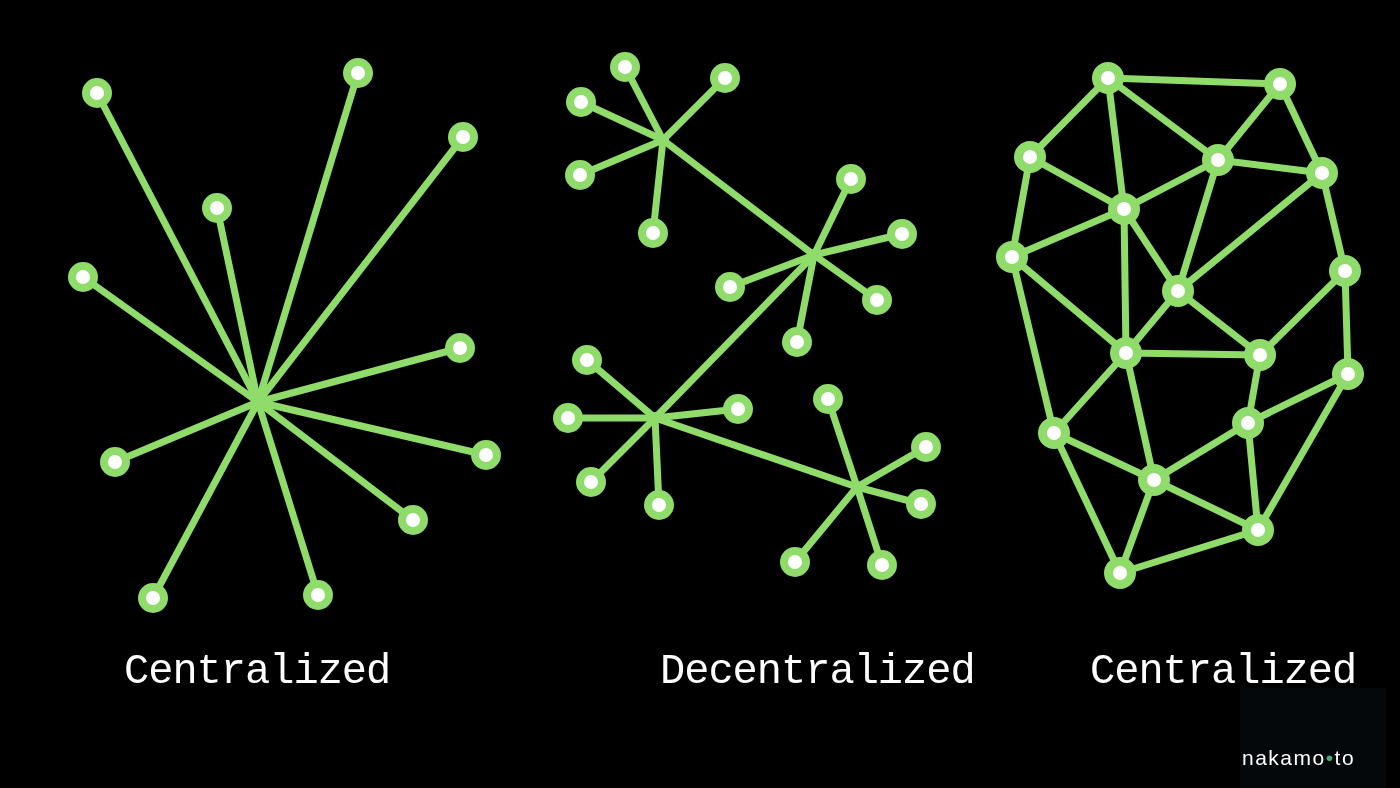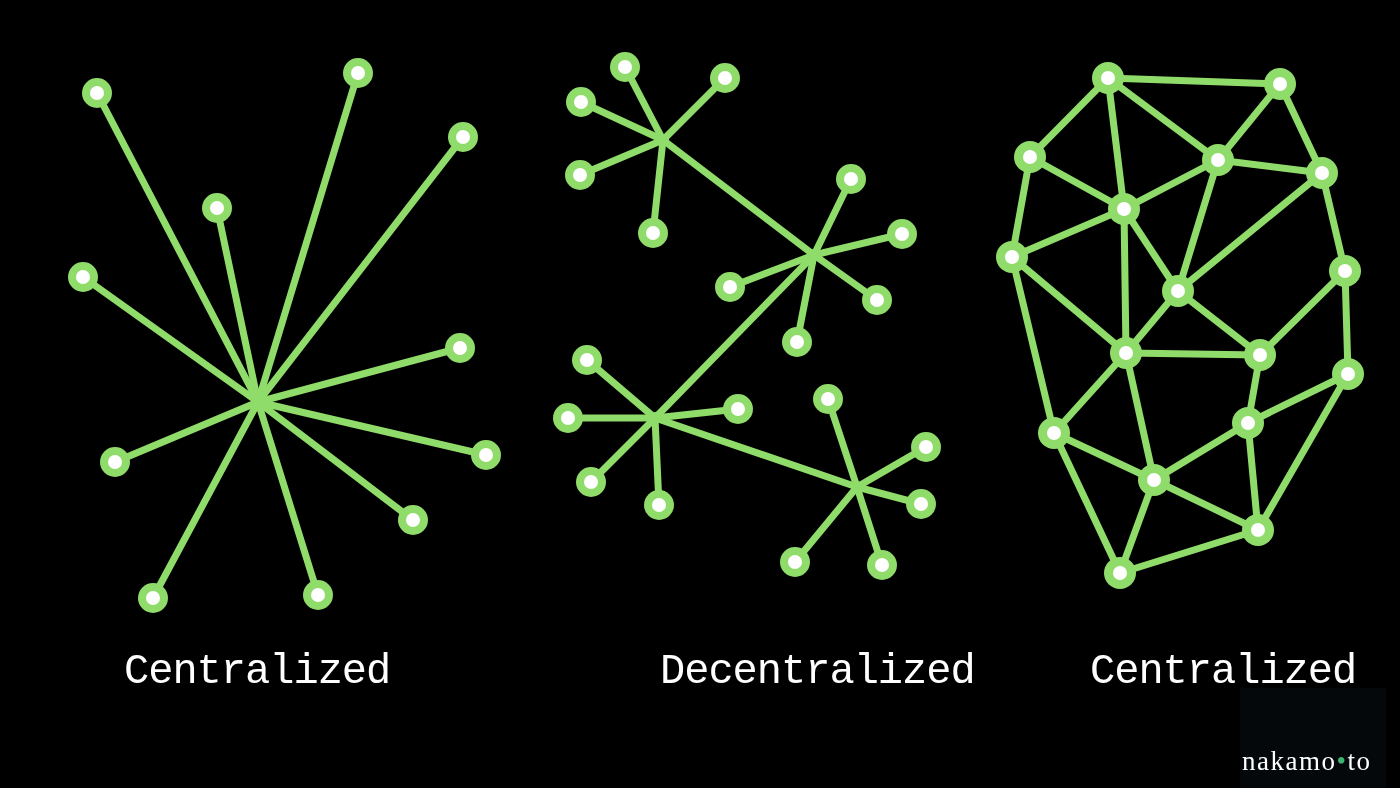--- a/index.html
+++ b/index.html
@@ -1,20 +1,20 @@
 <!DOCTYPE html>
 <html><head>
 <meta charset="utf-8">
 <style>
   html, body { margin:0; padding:0; background:#000; }
   body { width:1400px; height:788px; position:relative; overflow:hidden; font-family:"Liberation Sans", sans-serif; }
   svg#diagram { position:absolute; left:0; top:0; }
   .label { position:absolute; color:#fff; font-size:42px; font-weight:300; font-family:Liberation Mono, monospace; letter-spacing:-1px; white-space:nowrap; }
   .watermark { position:absolute; left:1240px; top:688px; width:146px; height:100px; background:#05080b; }
-  .watermark-text { position:absolute; left:1242px; top:746px; color:#fff; font-family:Liberation Serif, serif; font-size:27px; letter-spacing:1.5px; }
+  .watermark-text { position:absolute; left:1242px; top:746px; color:#fff; font-family:Liberation Sans, sans-serif; font-size:21px; letter-spacing:1.5px; }
   .dot { color:#3cb371; }
 </style>
 </head>
 <body>
 
 <svg id="diagram" width="1400" height="788" viewBox="0 0 1400 788">
   <g id="edges">
       <line x1="258" y1="402" x2="97" y2="93" stroke="#8fdc6a" stroke-width="7" stroke-linecap="round"></line>
       <line x1="258" y1="402" x2="358" y2="73" stroke="#8fdc6a" stroke-width="7" stroke-linecap="round"></line>
       <line x1="258" y1="402" x2="463" y2="137" stroke="#8fdc6a" stroke-width="7" stroke-linecap="round"></line>

